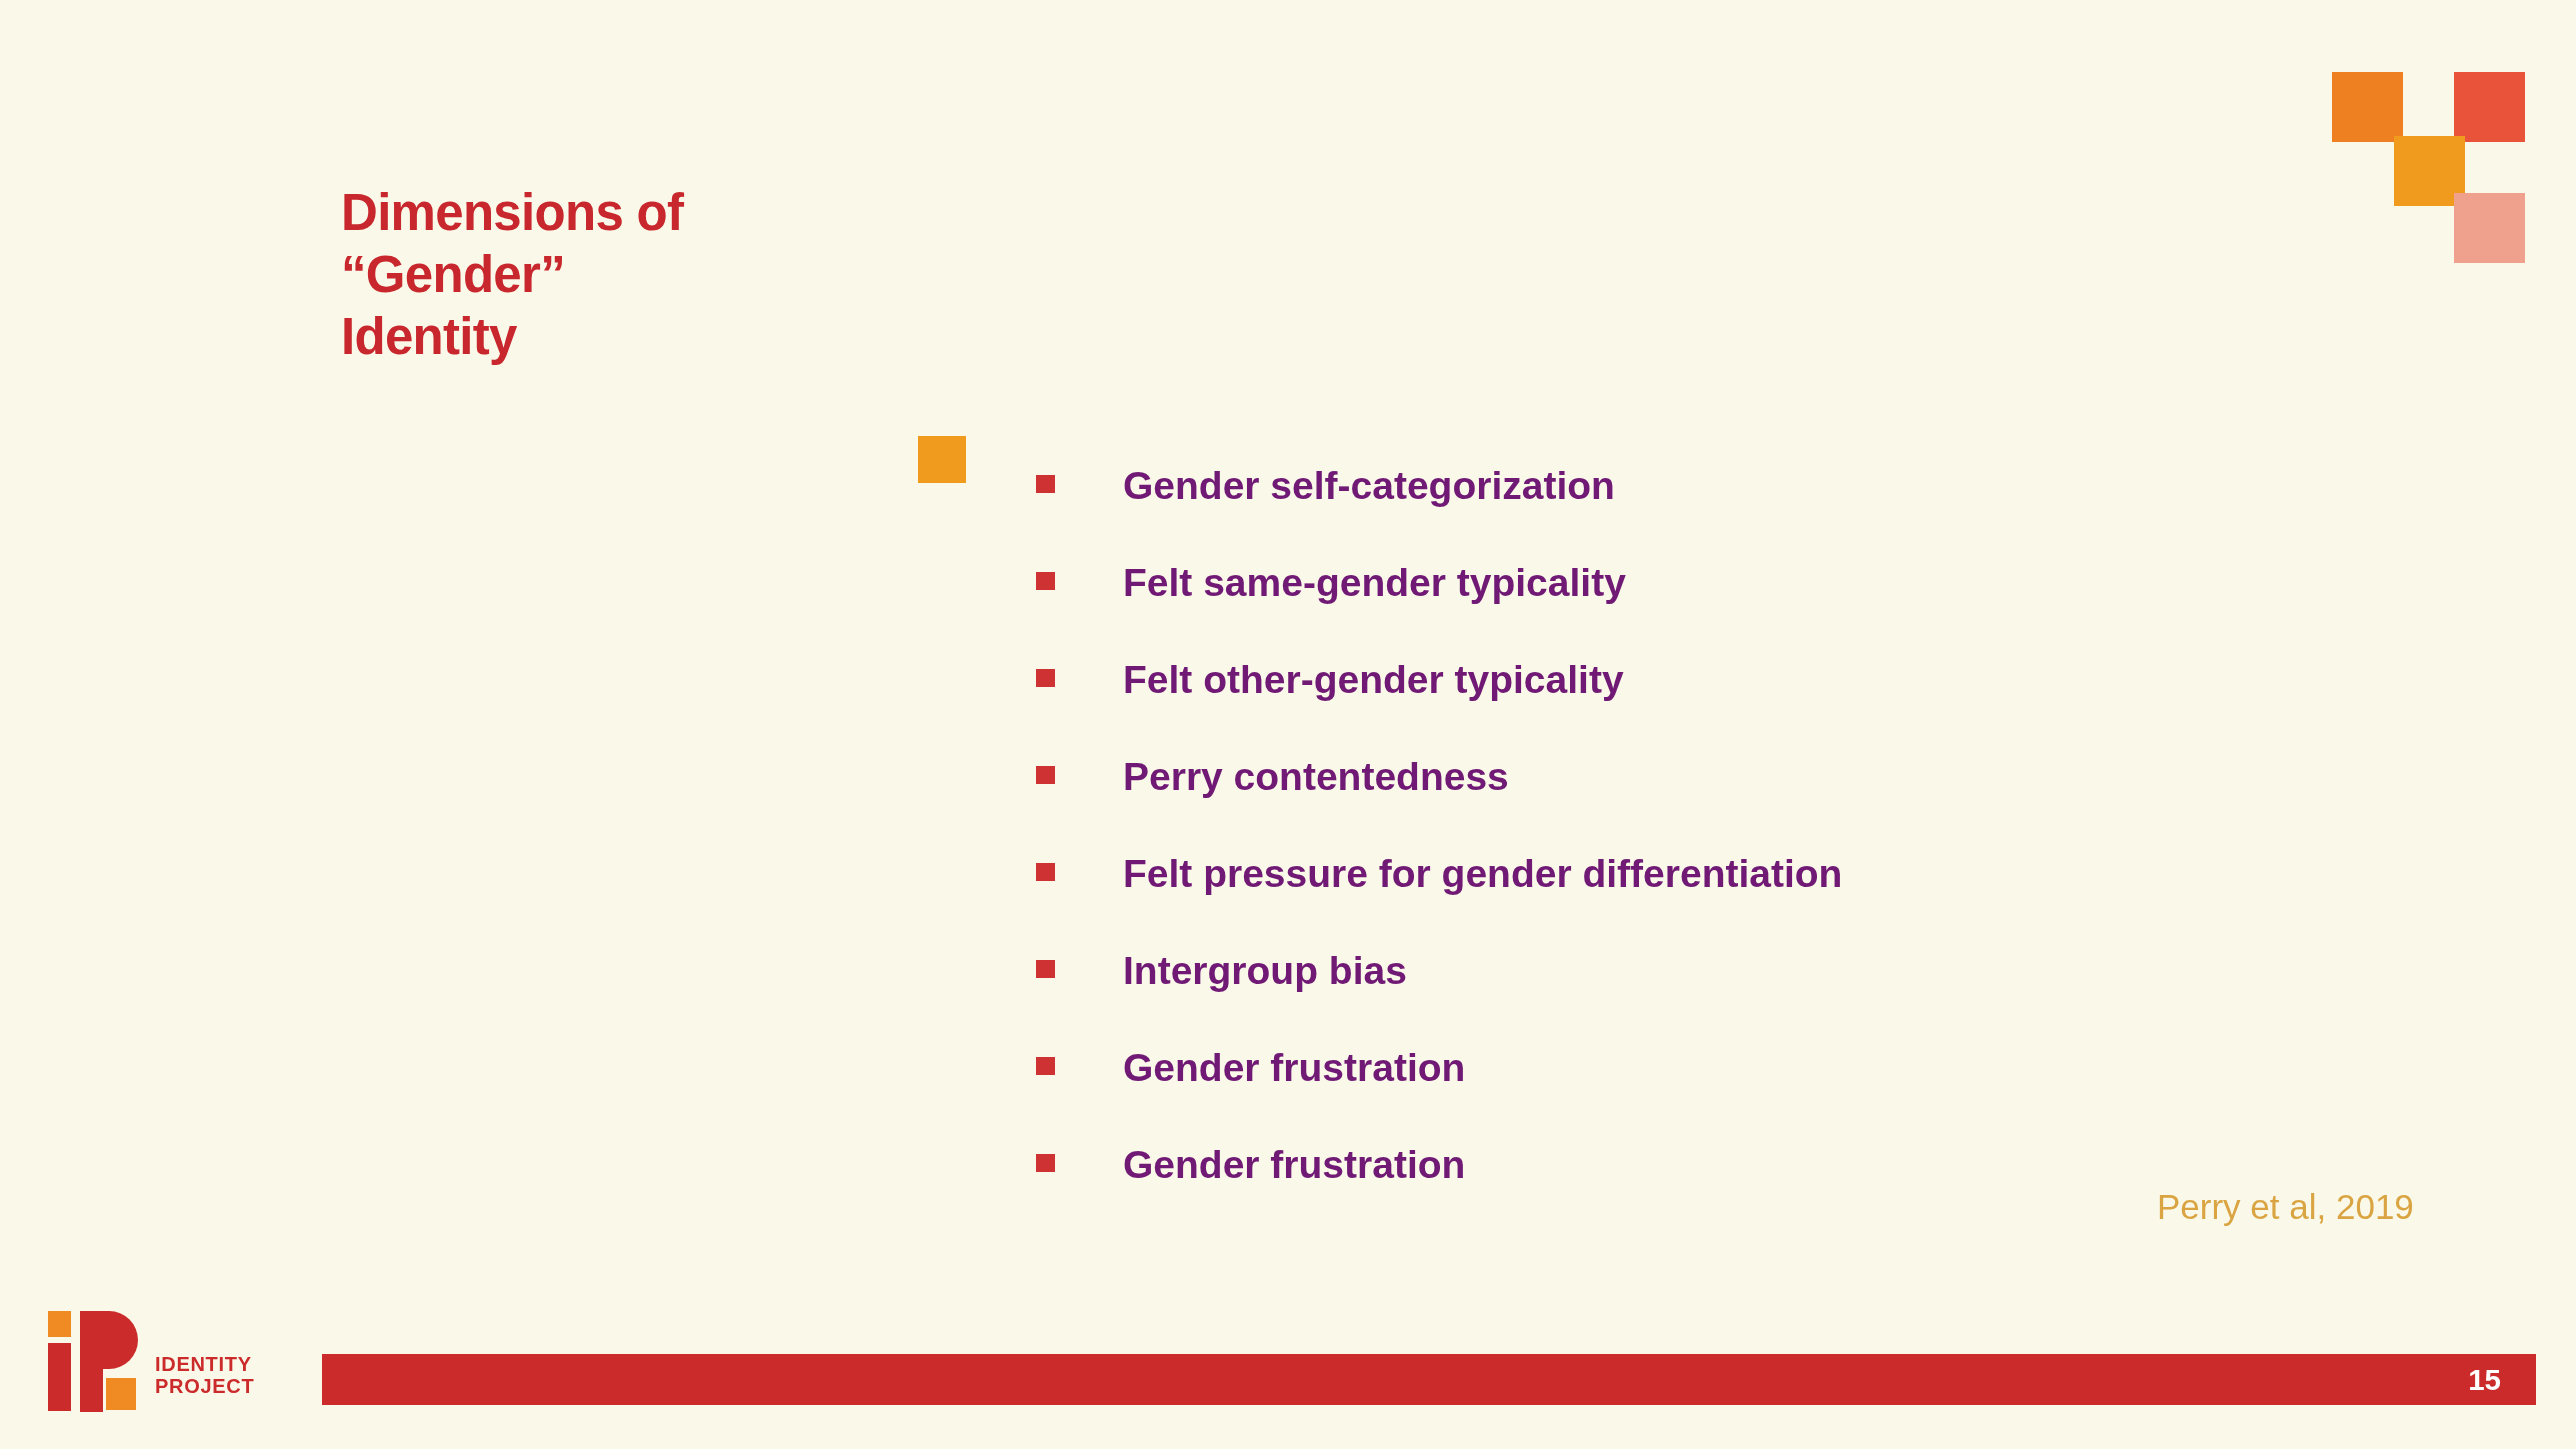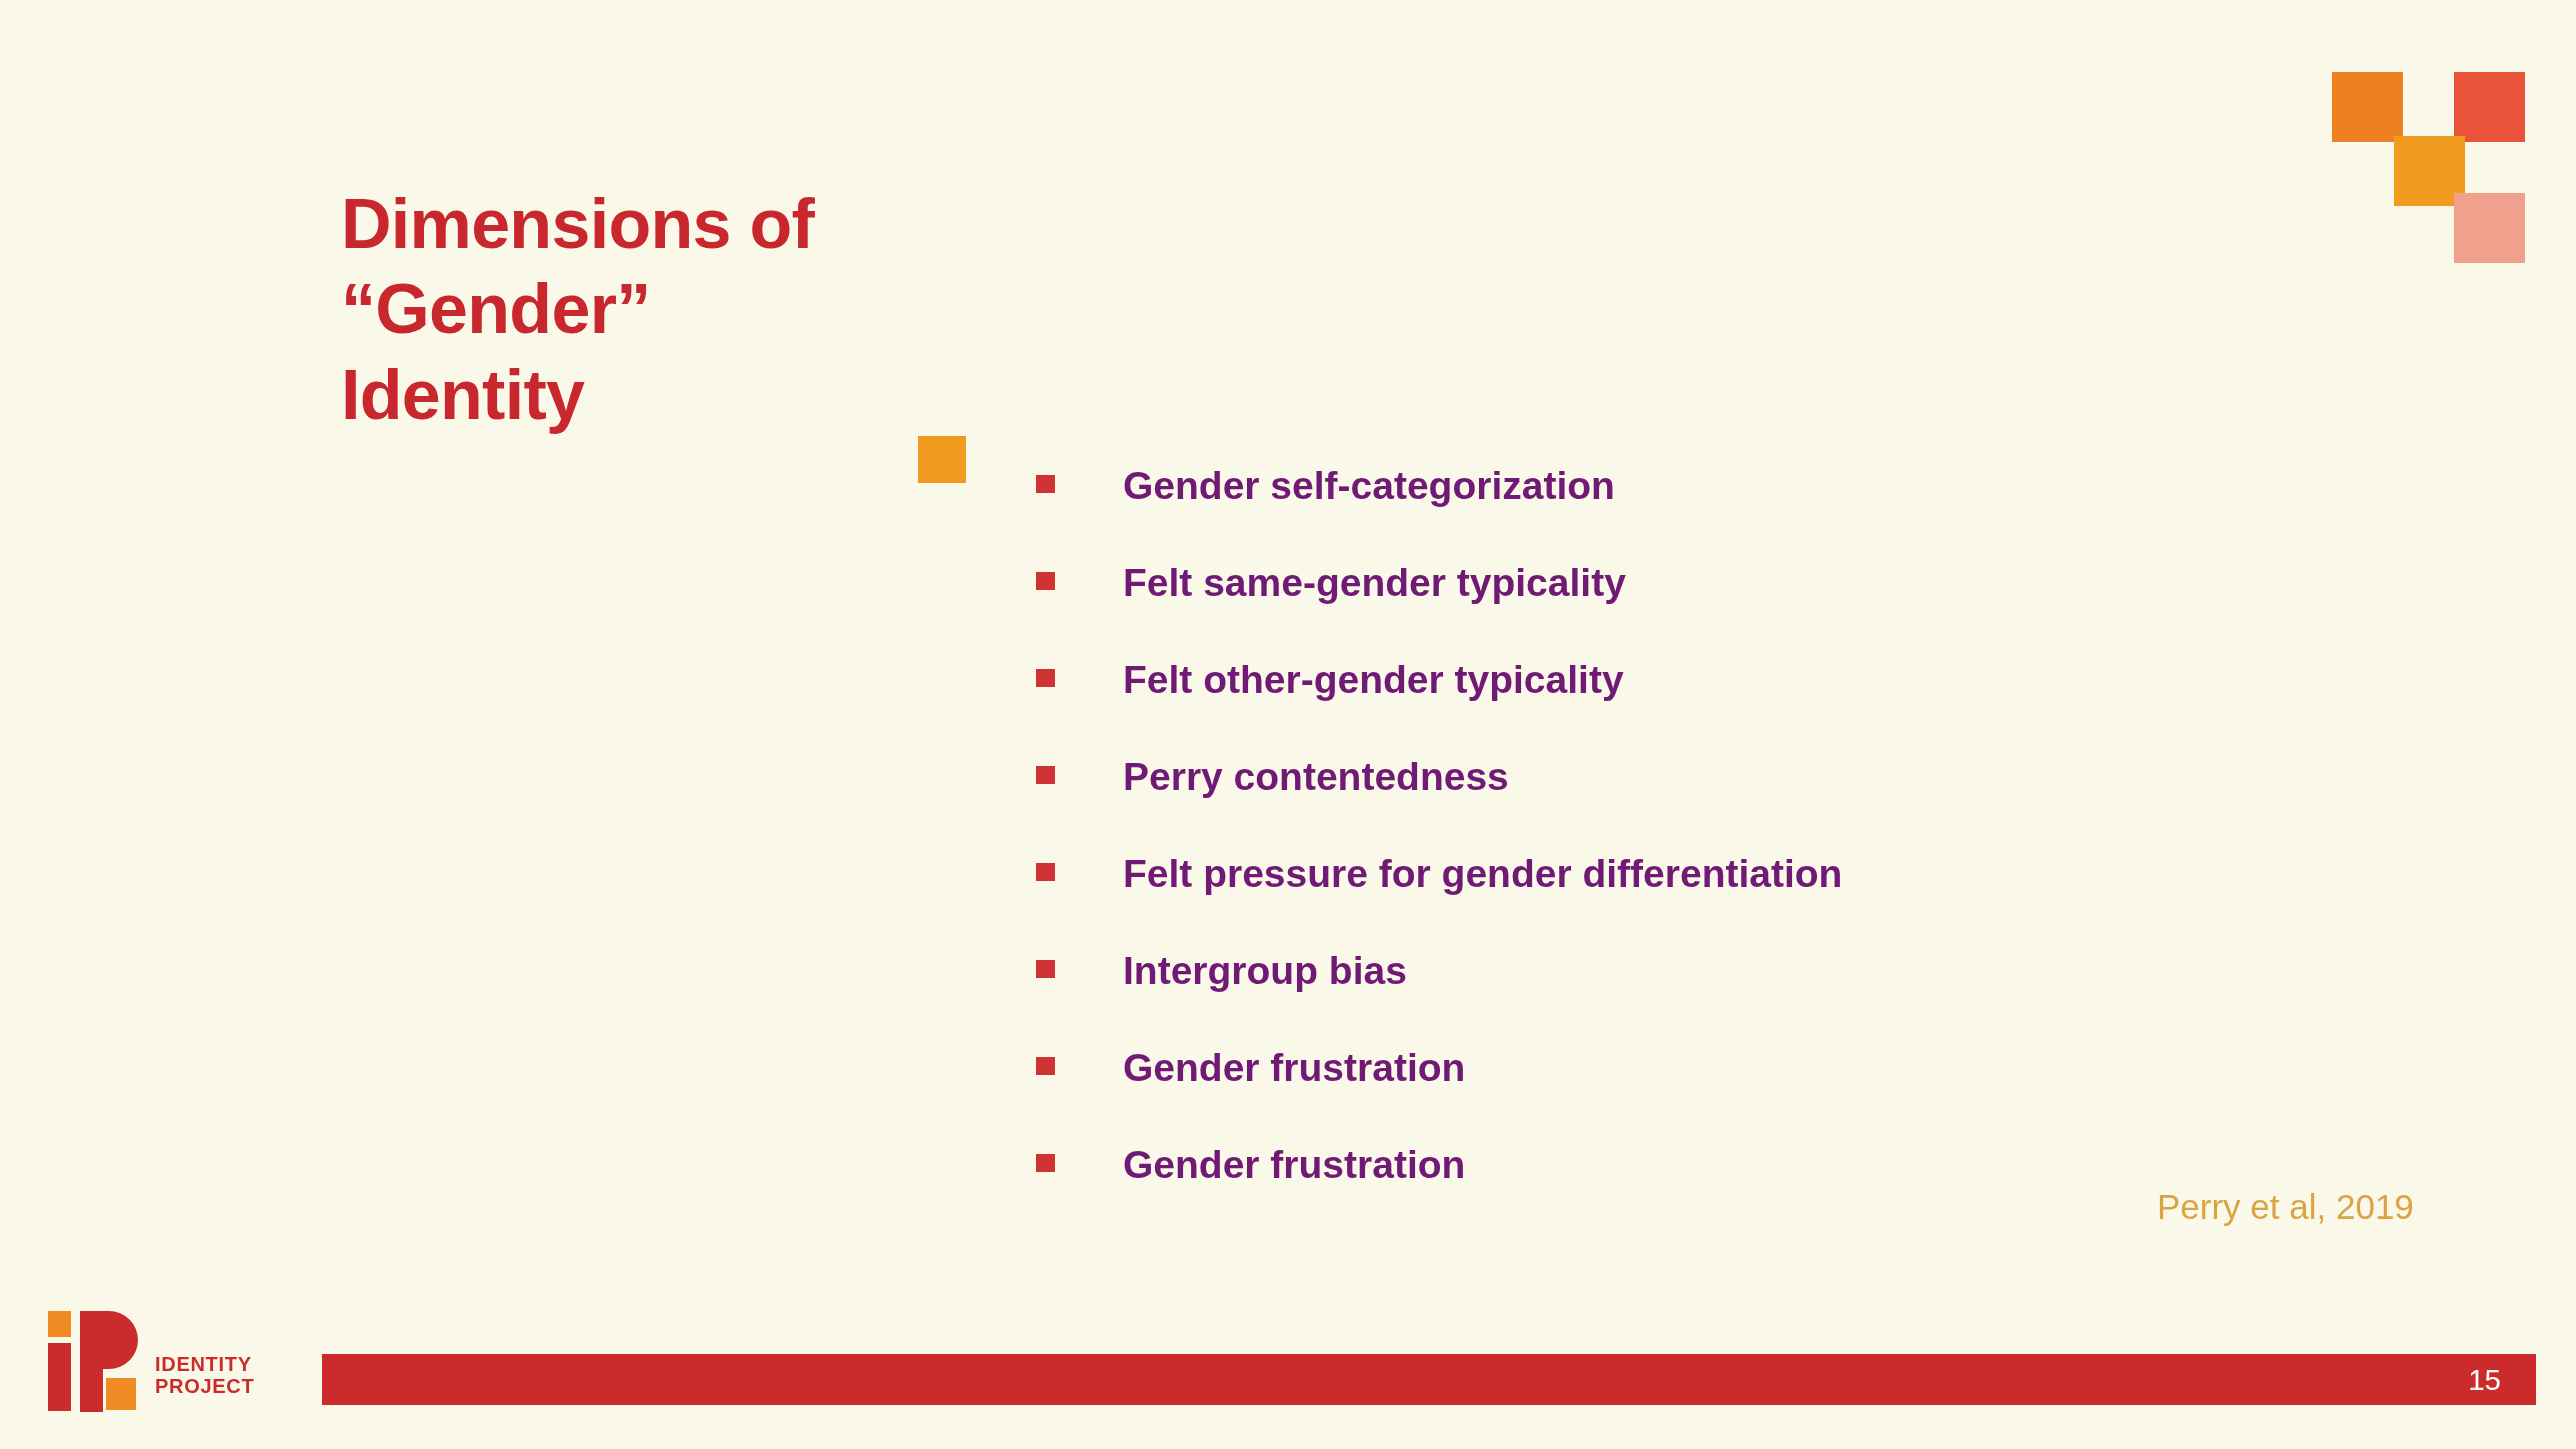--- a/index.html
+++ b/index.html
@@ -26,21 +26,21 @@
   .deco-sq-3 { left: 2394px; top: 136px; width: 71px; height: 70px; background: #f09a1e; }
   .deco-sq-4 { left: 2454px; top: 193px; width: 71px; height: 70px; background: #f0a18d; }
 
   
   #title {
     position: absolute;
     left: 341px;
     top: 182px;
     width: 671px;
     color: #c8272d;
-    font-size: 70px;
+    font-size: 51px;
     font-weight: bold;
     line-height: 1.22;
     letter-spacing: -0.7px;
   }
 
   
   #accent-square {
     position: absolute;
     left: 918px;
     top: 436px;
@@ -99,21 +99,21 @@
     background: #cc2b2b;
   }
   #page-number {
     position: absolute;
     right: 35px;
     top: 0;
     height: 51px;
     line-height: 51px;
     color: #ffffff;
     font-size: 29.5px;
-    font-weight: normal;
+    font-weight: bold;
   }
 
   
   #logo {
     position: absolute;
     left: 48px;
     top: 1311px;
     width: 221px;
     height: 101px;
   }

